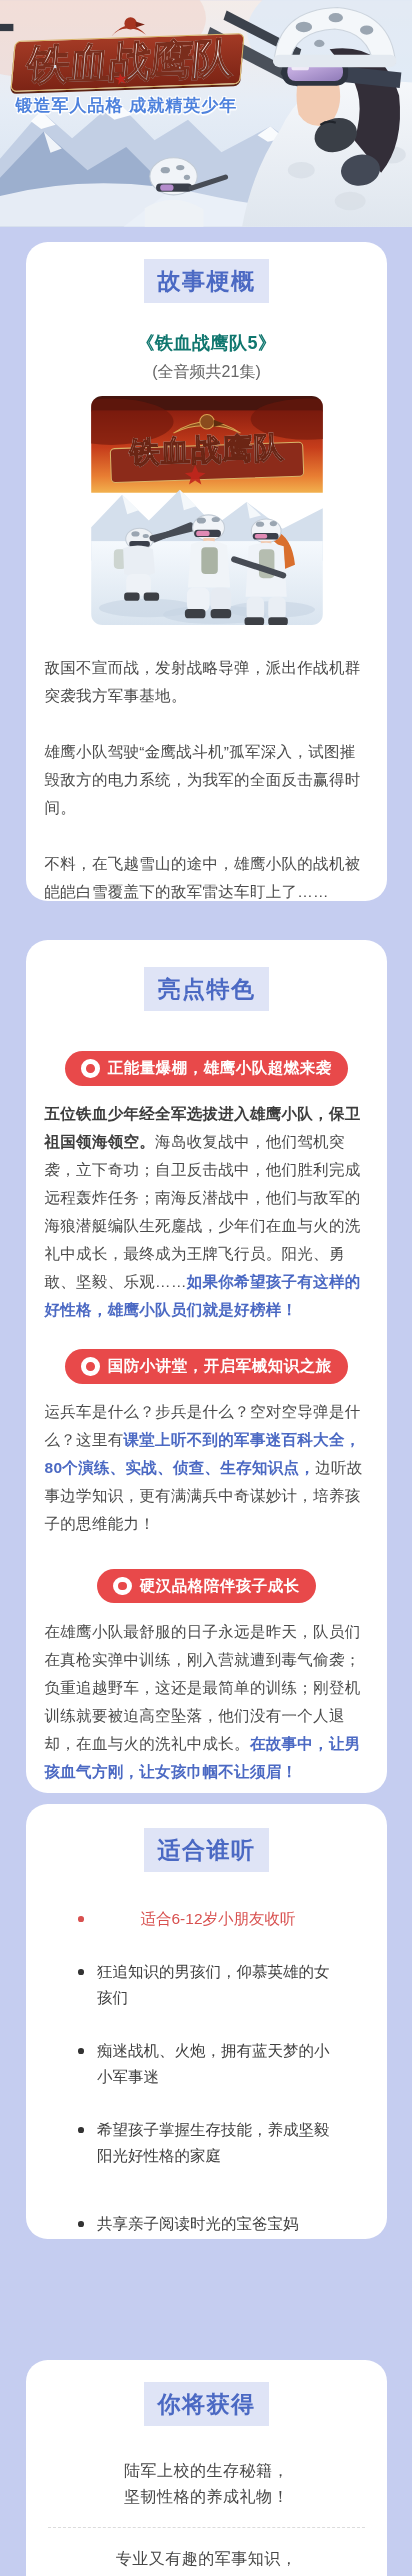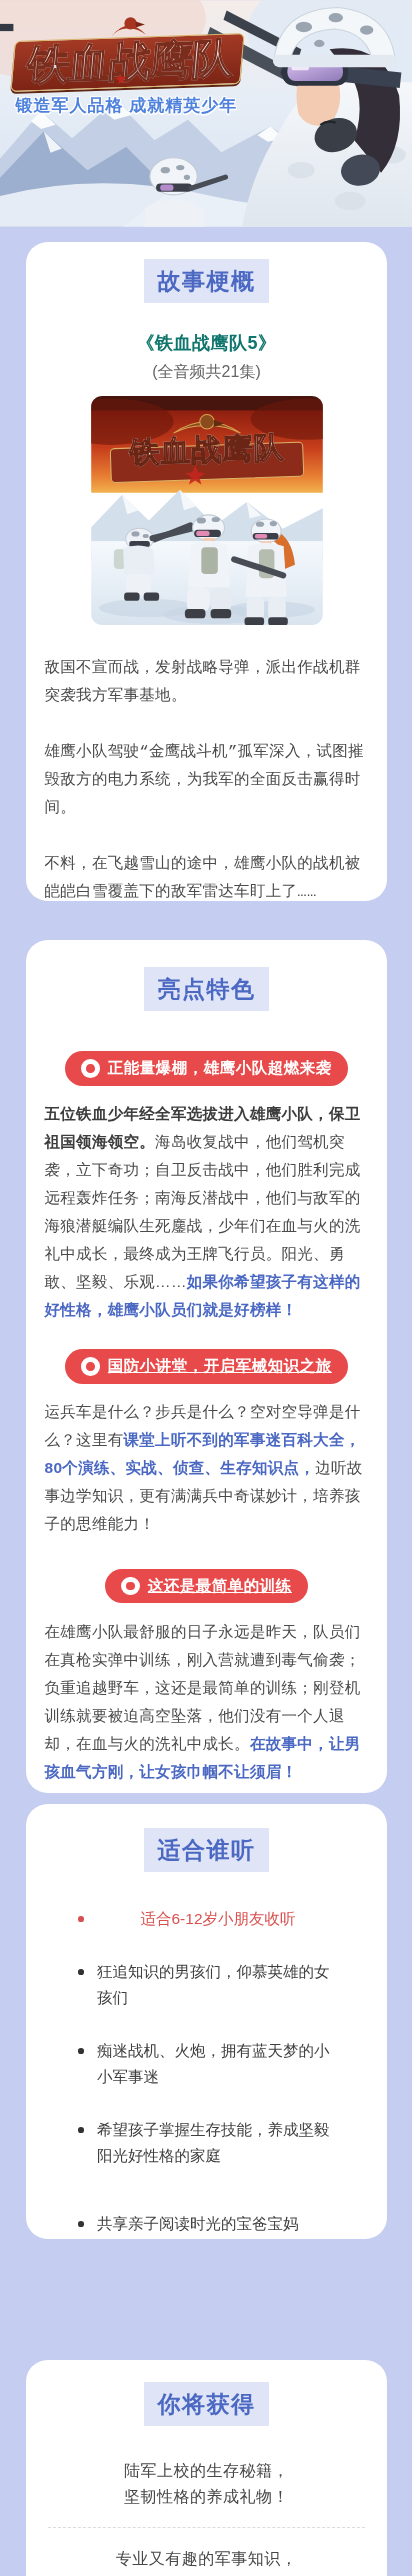--- a/index.html
+++ b/index.html
@@ -35,29 +35,29 @@
   .book-title{margin-top:28px;text-align:center;font-size:18px;font-weight:bold;color:#0f766e;letter-spacing:0.5px;}
   .book-sub{margin-top:7.2px;text-align:center;font-size:16px;color:#666;}
 
   .cover{width:232px;height:229px;margin:13.4px auto 0;border-radius:11.3px;overflow:hidden;position:relative;}
   .cover-logo{position:absolute;top:34px;left:0;width:100%;text-align:center;font-size:30px;font-weight:900;
     letter-spacing:1px;transform:rotate(-2deg);
     background:linear-gradient(#ffffff 40%,#cfd6de 65%,#98a2ae);-webkit-background-clip:text;background-clip:text;
     color:transparent;-webkit-text-stroke:1px #6b2514;}
 
   .para{font-size:15.5px;color:#4a4a4a;line-height:28px;letter-spacing:0.3px;padding:0 18.5px;}
-  .p-gap{margin-top:28px;font-family:Liberation Mono, monospace;}
+  .p-gap{margin-top:28px;}
   .b{font-weight:bold;color:#3d3d3d;}
   .blue{font-weight:bold;color:#4b69c3;}
 
   .pill{display:flex;align-items:center;justify-content:center;gap:8.2px;margin:0 auto;width:max-content;max-width:319px;
     background:#e8494a;color:#fff;border-radius:18.5px;padding:6.7px 16.5px;font-size:15.5px;font-weight:bold;letter-spacing:0.5px;}
   .ring{width:18.5px;height:18.5px;border:5.2px solid #ffffff;border-radius:50%;box-sizing:border-box;flex:0 0 auto;}
   .pill1{margin-top:40px;}
-  .pill-mid{margin-top:25px;text-decoration:underline;}
+  .pill-mid{margin-top:25px;}
   .pill-para{margin-top:14.4px;}
 
   ul.bullets{list-style:none;margin:34px 0 0;padding:0;}
   ul.bullets li{position:relative;width:242px;margin:0 auto;padding-left:23px;font-size:15.5px;color:#3f3f3f;line-height:26px;}
   ul.bullets li + li{margin-top:27px;}
   ul.bullets li::before{content:"";position:absolute;left:4.1px;top:9.8px;width:5.7px;height:5.7px;border-radius:50%;background:#333;}
   ul.bullets li.red{color:#d8504f;text-align:center;}
   ul.bullets li.red::before{background:#d8504f;}
   ul.bullets li.last{margin-top:42px;}
 
@@ -260,21 +260,21 @@
     <p class="para pill-para"><span class="b">五位铁血少年经全军选拔进入雄鹰小队，保卫祖国领海领空。</span><span>海岛收复战中，他们驾机突袭，立下奇功；自卫反击战中，他们胜利完成远程轰炸任务；南海反潜战中，他们与敌军的海狼潜艇编队生死鏖战，少年们在血与火的洗礼中成长，最终成为王牌飞行员。阳光、勇敢、坚毅、乐观……</span><span class="blue">如果你希望孩子有这样的好性格，雄鹰小队员们就是好榜样！</span></p>
 
     <div class="pill pill-mid">
       <span class="ring"></span>
       <span>国防小讲堂，开启军械知识之旅</span>
     </div>
     <p class="para pill-para"><span>运兵车是什么？步兵是什么？空对空导弹是什么？这里有</span><span class="blue">课堂上听不到的军事迷百科大全，80个演练、实战、侦查、生存知识点，</span><span>边听故事边学知识，更有满满兵中奇谋妙计，培养孩子的思维能力！</span></p>
 
     <div class="pill pill-mid" style="margin-top:31px">
       <span class="ring"></span>
-      <span>这还是最简单的训练</span>
+      <span>硬汉品格陪伴孩子成长</span>
     </div>
     <p class="para pill-para"><span>在雄鹰小队最舒服的日子永远是昨天，队员们在真枪实弹中训练，刚入营就遭到毒气偷袭；负重追越野车，这还是最简单的训练；刚登机训练就要被迫高空坠落，他们没有一个人退却，在血与火的洗礼中成长。</span><span class="blue">在故事中，让男孩血气方刚，让女孩巾帼不让须眉！</span></p>
   </div>
 
   <div class="card card3">
     <div class="sec">
       <span class="badge"><span class="t">适合谁听</span><span class="u"></span></span>
     </div>
     <ul class="bullets">
       <li class="red">适合6-12岁小朋友收听</li>

